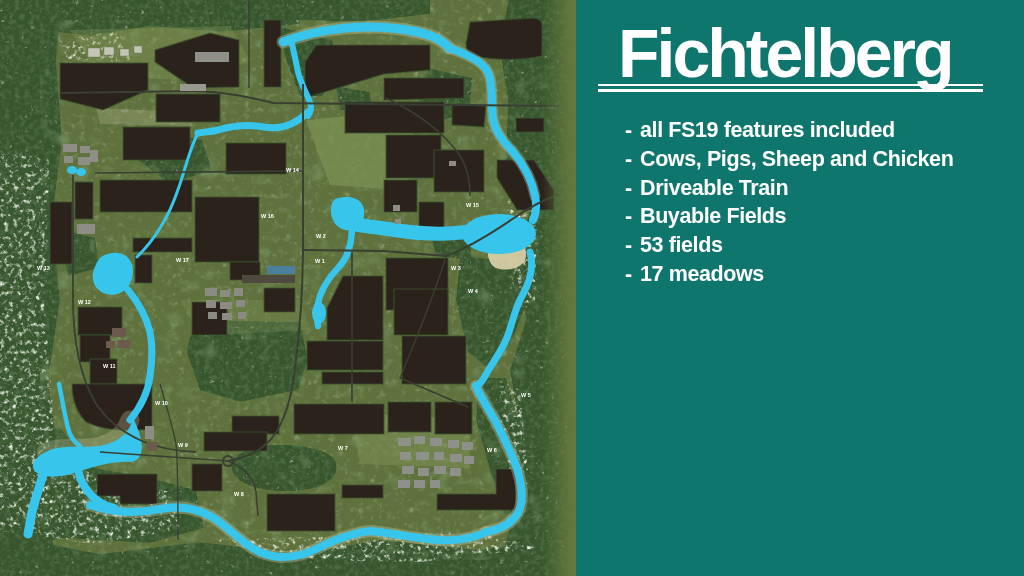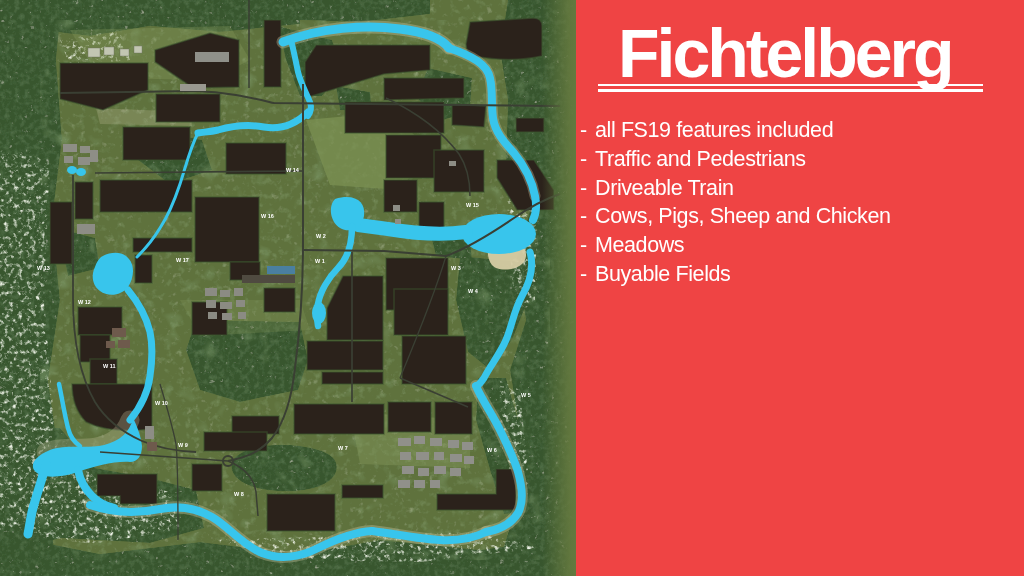--- a/index.html
+++ b/index.html
@@ -1,21 +1,21 @@
 <!DOCTYPE html>
 <html><head><meta charset="utf-8"><title>Fichtelberg</title>
 <style>
 html,body{margin:0;padding:0;}
 body{width:1024px;height:576px;overflow:hidden;background:#64793f;font-family:"Liberation Sans",sans-serif;}
-.page{position:relative;width:1024px;height:576px;background:#ef4444;}
+.page{position:relative;width:1024px;height:576px;background:#0f766e;}
 svg.map{position:absolute;left:0;top:0;display:block;}
 .title{position:absolute;left:618px;top:14px;color:#fff;font-size:68px;font-weight:bold;letter-spacing:-3px;white-space:nowrap;}
 .ul1{position:absolute;left:598px;top:83.5px;width:385px;height:2.5px;background:#fff;}
 .ul2{position:absolute;left:598px;top:89px;width:385px;height:3px;background:#fff;}
-.list{position:absolute;left:580px;top:116px;color:#fff;font-size:21.5px;font-weight:normal;line-height:28.8px;letter-spacing:-0.4px;}
+.list{position:absolute;left:625px;top:116px;color:#fff;font-size:21.5px;font-weight:bold;line-height:28.8px;letter-spacing:-0.4px;}
 .it .d{display:inline-block;width:15px;}
 </style></head>
 <body>
 <div class="page">
 <svg class="map" width="576" height="576" viewBox="0 0 576 576" xmlns="http://www.w3.org/2000/svg">
 <defs>
 <filter id="grassf" x="-2%" y="-2%" width="104%" height="104%">
   <feTurbulence type="fractalNoise" baseFrequency="0.14" numOctaves="3" seed="11" result="n"></feTurbulence>
   <feColorMatrix in="n" type="matrix" values="0 0 0 0 0.24  0 0 0 0 0.35  0 0 0 0 0.15  1.2 0 0 0 -0.66" result="dark"></feColorMatrix>
   <feColorMatrix in="n" type="matrix" values="0 0 0 0 0.55  0 0 0 0 0.63  0 0 0 0 0.38  0 1.1 0 0 -0.74" result="lite"></feColorMatrix>
@@ -247,18 +247,18 @@
 <text x="286" y="172">W 14</text>
 <text x="466" y="207">W 15</text>
 </g>
 <rect x="542" y="0" width="34" height="576" fill="url(#fadeR)"></rect>
 </svg>
 <div class="title">Fichtelberg</div>
 <div class="ul1"></div>
     <div class="ul2"></div>
 <div class="list">
 <div class="it"><span class="d">-</span>all FS19 features included</div>
-<div class="it"><span class="d">-</span>Traffic and Pedestrians</div>
+<div class="it"><span class="d">-</span>Cows, Pigs, Sheep and Chicken</div>
 <div class="it"><span class="d">-</span>Driveable Train</div>
-<div class="it"><span class="d">-</span>Cows, Pigs, Sheep and Chicken</div>
-<div class="it"><span class="d">-</span>Meadows</div>
 <div class="it"><span class="d">-</span>Buyable Fields</div>
+<div class="it"><span class="d">-</span>53 fields</div>
+<div class="it"><span class="d">-</span>17 meadows</div>
 </div>
 </div>
 </body></html>

